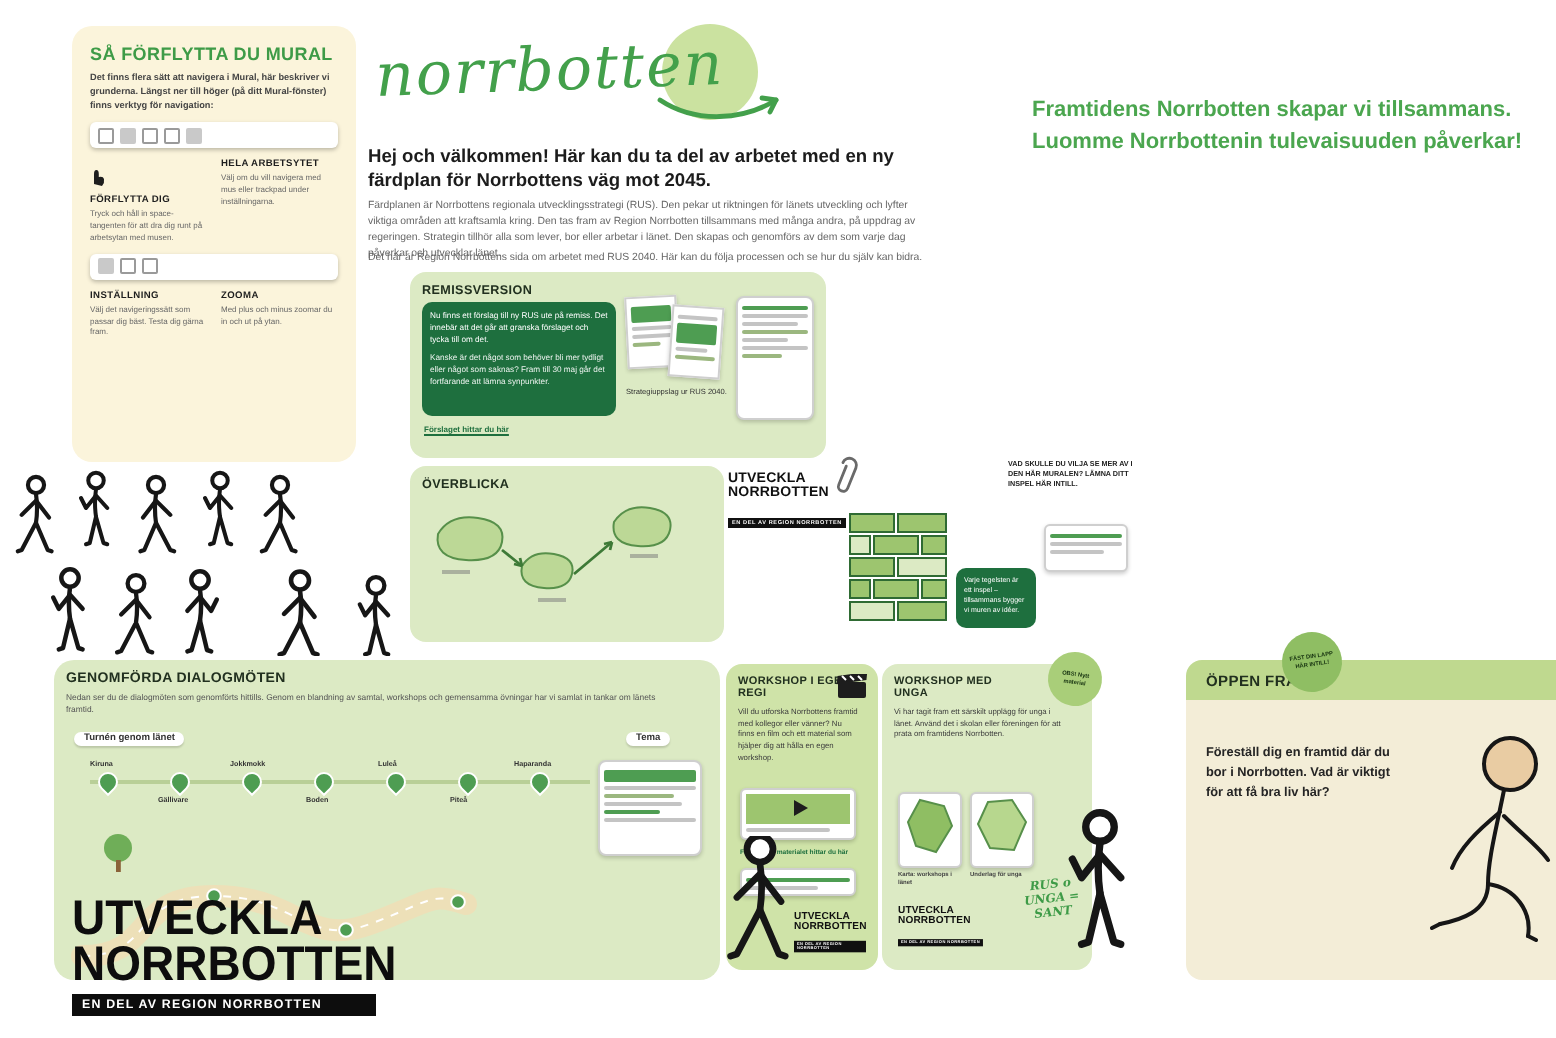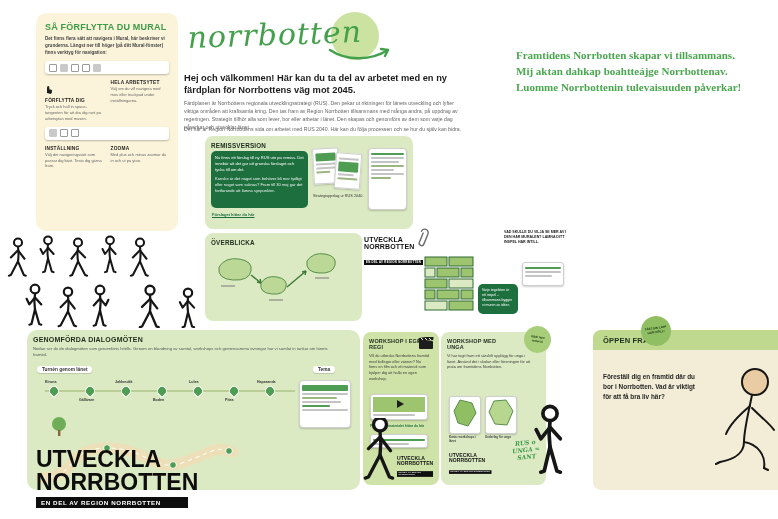--- a/index.html
+++ b/index.html
@@ -15,21 +15,21 @@
   .tb-ic{display:inline-block;width:6px;height:6px;border:1px solid #9a9a9a;border-radius:1px;}
   .tb-ic.f{background:#c9c9c9;border-color:#c9c9c9;}
   .g-cols{display:flex;gap:7px;margin-top:6px;}
   .g-sec{flex:1;}
   .g-sec h3{font-size:4.8px;font-weight:800;color:#1e1e1e;margin:0 0 1px 0;letter-spacing:.2px;}
   .g-sec p{font-size:4px;line-height:1.45;color:#666;margin:0;}
   
   .intro-title{left:184px;top:66px;width:278px;font-size:9.3px;font-weight:800;color:#1c1c1c;line-height:1.3;}
   .intro-p{width:278px;font-size:5.2px;line-height:1.5;color:#666;}
   .greet{left:516px;top:47px;width:262px;}
-  .greet div{font-size:11px;font-weight:800;line-height:1.47;white-space:nowrap;font-family:Liberation Serif, serif;}
+  .greet div{font-size:11px;font-weight:800;line-height:1.47;white-space:nowrap;}
   .g1,.g3,.g5{color:#4BA64F}.g2{color:#D8E48C}.g4{color:#E6EEC0}
   
   .panel{background:#DCEAC4;border-radius:8px;box-sizing:border-box;padding:6px;}
   .p-title{font-weight:800;color:#21301f;letter-spacing:.2px;}
   .darkbox{background:#1E6F3E;border-radius:5px;color:#fff;padding:4px;box-sizing:border-box;}
   .darkbox p{margin:0;font-size:4.1px;line-height:1.45;}
   .darkbox p + p{margin-top:3px;opacity:.92;}
   .doc{background:#fff;border:1px solid #cfcfcf;box-shadow:0 1px 2px rgba(0,0,0,.2);box-sizing:border-box;padding:2px;}
   .bar{height:2px;background:#9bb77f;margin:2px 0;border-radius:1px;}
   .bar.g{background:#c4c4c4;}
@@ -112,21 +112,20 @@
   <path d="M150,44 C168,56 192,54 208,44" fill="none" stroke="#43A04B" stroke-width="2.4" stroke-linecap="round"></path>
   <path d="M208,44 l-7,-1 M208,44 l-3,6" fill="none" stroke="#43A04B" stroke-width="2.4" stroke-linecap="round"></path>
 </svg>
 
 <h1 class="abs intro-title">Hej och välkommen! Här kan du ta del av arbetet med en ny färdplan för Norrbottens väg mot 2045.</h1>
 <p class="abs intro-p" style="left:184px;top:95px;">Färdplanen är Norrbottens regionala utvecklingsstrategi (RUS). Den pekar ut riktningen för länets utveckling och lyfter viktiga områden att kraftsamla kring. Den tas fram av Region Norrbotten tillsammans med många andra, på uppdrag av regeringen. Strategin tillhör alla som lever, bor eller arbetar i länet. Den skapas och genomförs av dem som varje dag påverkar och utvecklar länet.</p>
 <p class="abs intro-p" style="left:184px;top:121px;">Det här är Region Norrbottens sida om arbetet med RUS 2040. Här kan du följa processen och se hur du själv kan bidra.</p>
 
 <div class="abs greet">
   <div class="g1">Framtidens Norrbotten skapar vi tillsammans.</div>
-  <div class="g3">Mij aktan dahkap boahtteájge Norrbottenav.</div>
   <div class="g5">Luomme Norrbottenin tulevaisuuden påverkar!</div>
 </div>
 
 <section class="abs panel" style="left:205px;top:136px;width:208px;height:93px;">
   <div class="p-title" style="font-size:6.3px;">REMISSVERSION</div>
   <div class="darkbox abs" style="left:6px;top:15px;width:97px;height:57px;">
     <p>Nu finns ett förslag till ny RUS ute på remiss. Det innebär att det går att granska förslaget och tycka till om det.</p>
     <p>Kanske är det något som behöver bli mer tydligt eller något som saknas? Fram till 30 maj går det fortfarande att lämna synpunkter.</p>
   </div>
   <div class="abs" style="left:7px;top:76px;font-size:4px;font-weight:700;color:#1E6F3E;text-decoration:underline;">Förslaget hittar du här</div>

